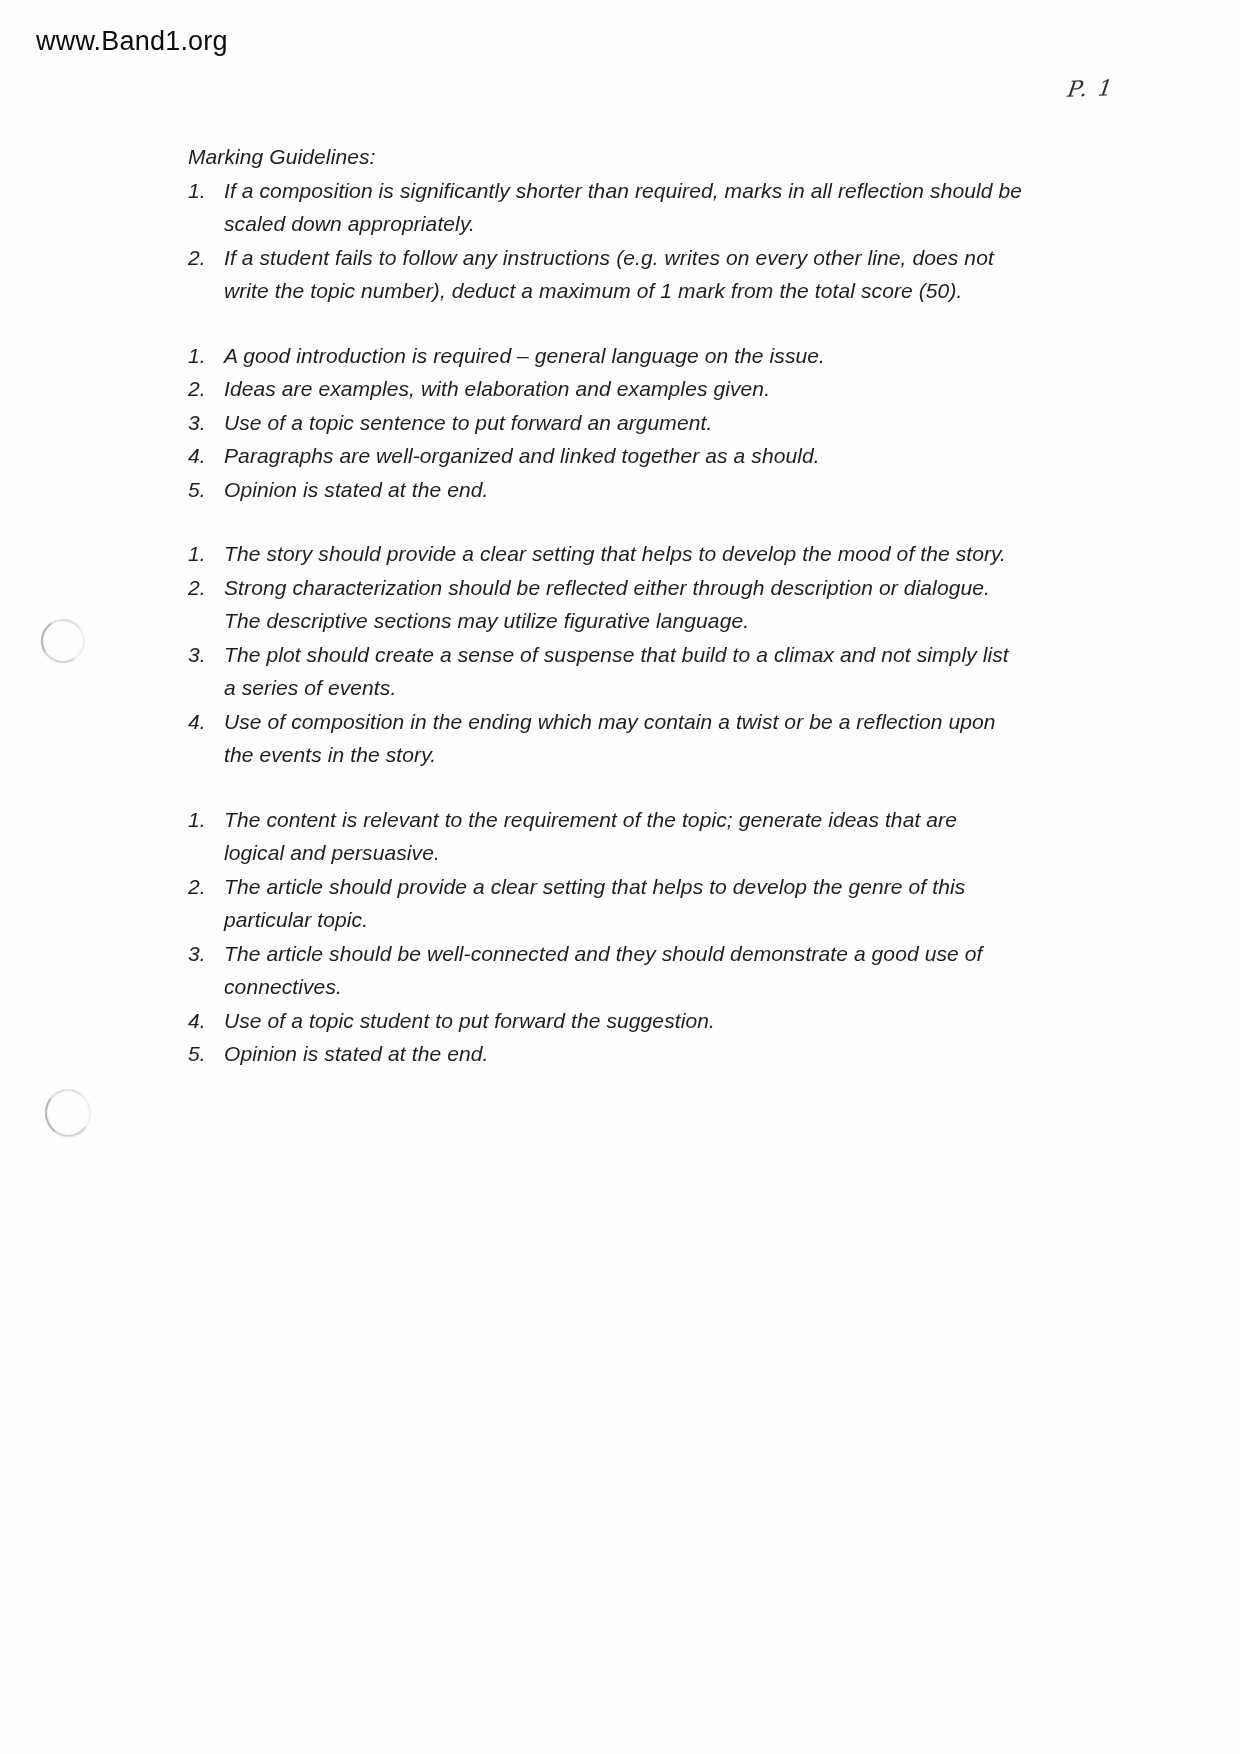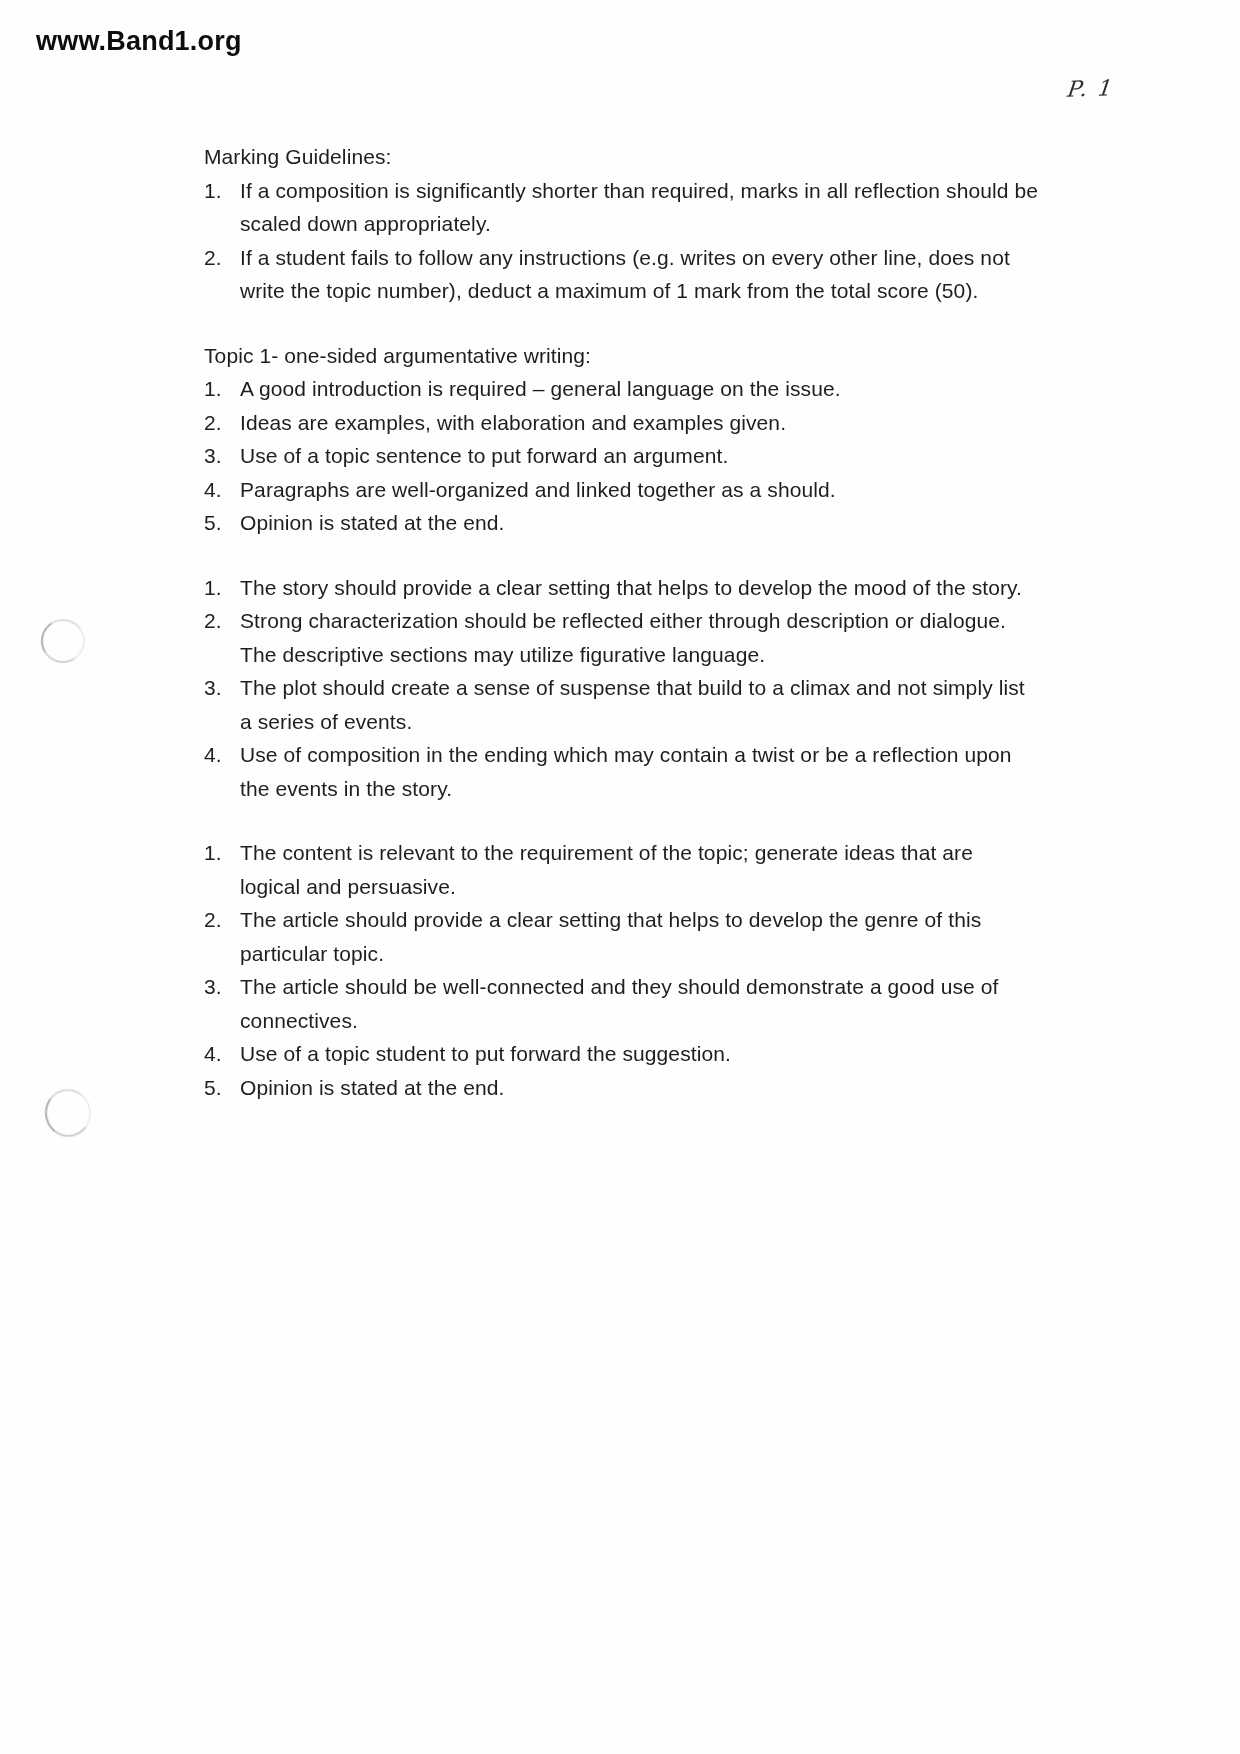--- a/index.html
+++ b/index.html
@@ -16,38 +16,38 @@
     color: #1e1e1e;
     overflow: hidden;
   }
   .site-url {
     position: absolute;
     left: 36px;
     top: 26px;
     font-size: 27px;
     letter-spacing: 0.2px;
     color: #0d0d0d;
-    font-weight: bold;
   }
   .page-num {
     position: absolute;
     left: 1068px;
     top: 76px;
     font-size: 22px;
     font-family: "DejaVu Serif", serif;
     font-style: italic;
     color: #2f2f2f;
     transform: skewX(-10deg) rotate(-2deg);
     letter-spacing: 2px;
   }
   .content {
     position: absolute;
-    left: 204px;
+    left: 188px;
     top: 140px;
     width: 835px;
+    font-style: italic;
   }
   .doc-section + .doc-section {
     margin-top: 31px;
   }
   .section-heading {
     font-size: 21px;
     line-height: 33.5px;
     letter-spacing: 0.1px;
   }
   .list-item {
@@ -100,21 +100,20 @@
         <div class="list-item">
           <span class="item-number">1.</span>
           <span class="item-text">If a composition is significantly shorter than required, marks in all reflection should be scaled down appropriately.</span>
         </div>
         <div class="list-item">
           <span class="item-number">2.</span>
           <span class="item-text">If a student fails to follow any instructions (e.g. writes on every other line, does not write the topic number), deduct a maximum of 1 mark from the total score (50).</span>
         </div>
       </section>
       <section class="doc-section">
-        <div class="section-heading">Topic 1- one-sided argumentative writing:</div>
         <div class="list-item">
           <span class="item-number">1.</span>
           <span class="item-text">A good introduction is required – general language on the issue.</span>
         </div>
         <div class="list-item">
           <span class="item-number">2.</span>
           <span class="item-text">Ideas are examples, with elaboration and examples given.</span>
         </div>
         <div class="list-item">
           <span class="item-number">3.</span>

